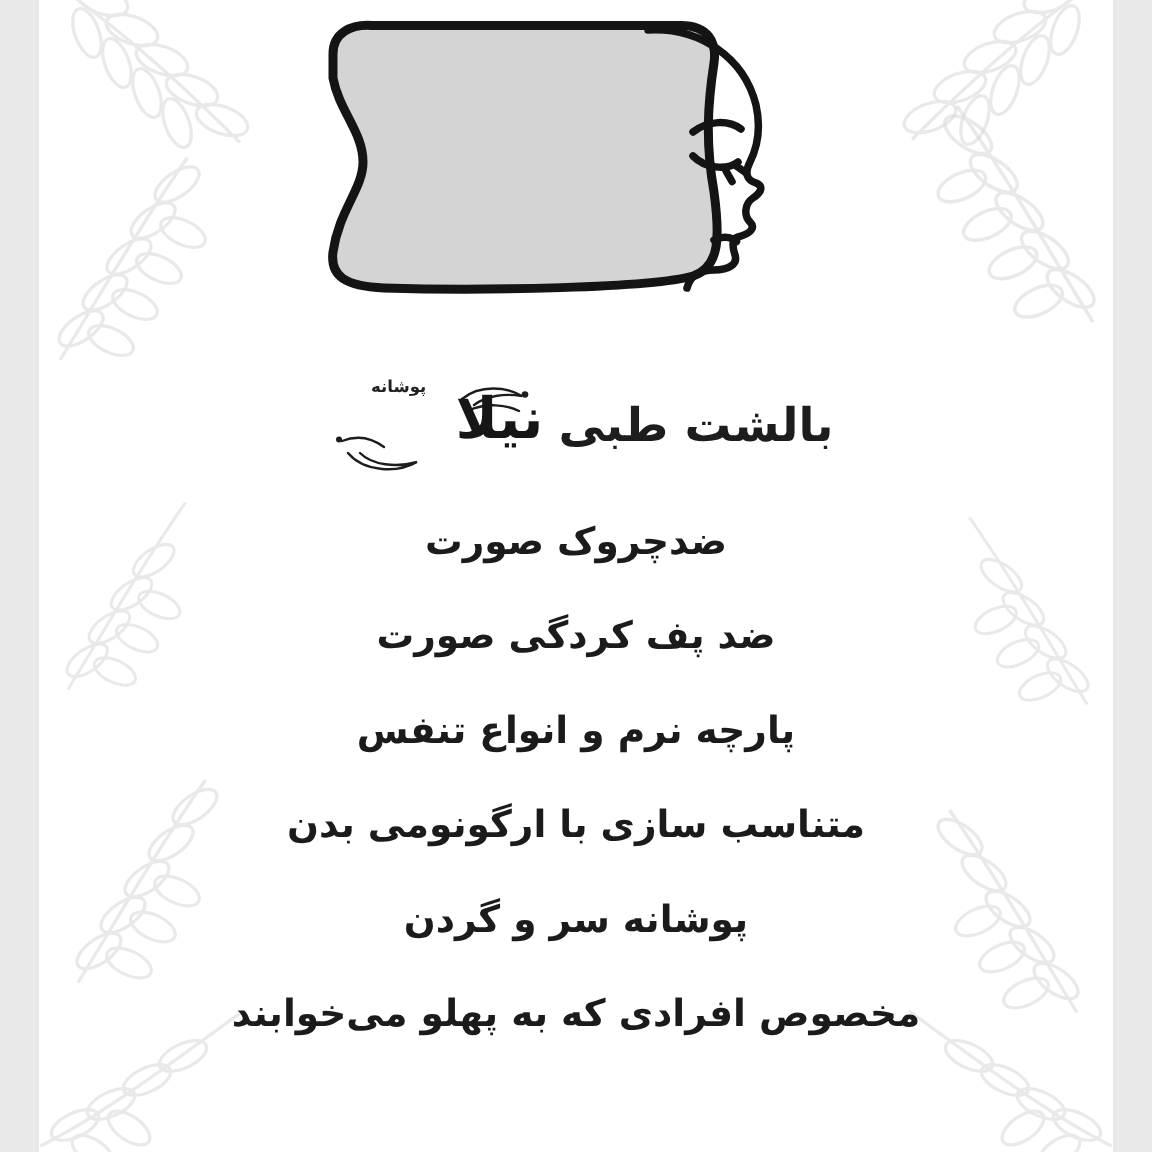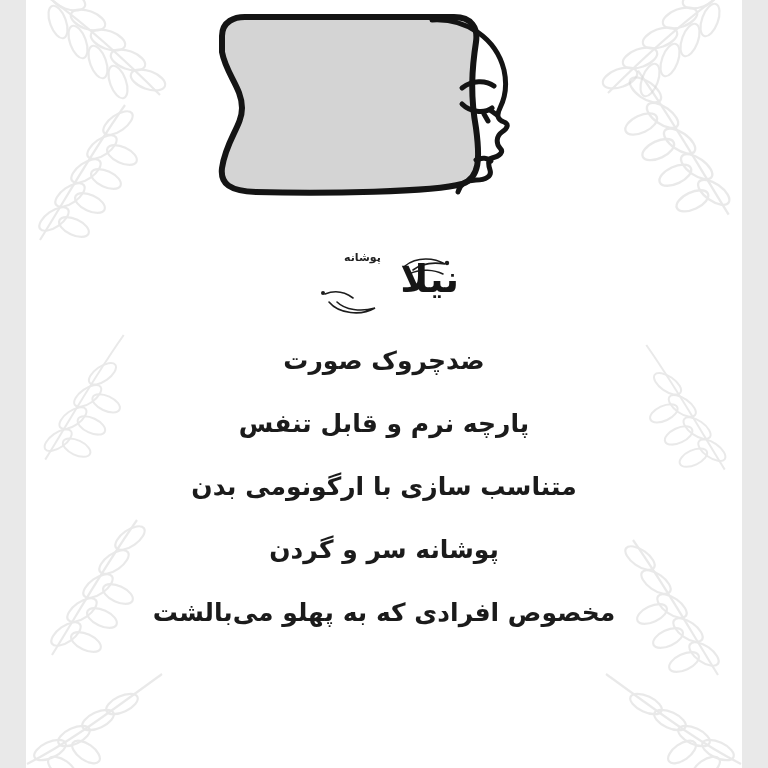--- a/index.html
+++ b/index.html
@@ -300,37 +300,39 @@
         <path d="M258,96 C266,104 280,106 288,100"></path>
         <path d="M286,102 l7,5"></path>
         <path d="M280,106 l4,7"></path>
 
         <path d="M272,152 C278,149 284,150 287,153"></path>
       </g>
     </svg>
   </div>
 
   <div class="brand-row">
+    <div class="brand-title">بالشت طبی</div>
     <div class="brand-logo">
       <svg width="150" height="72" viewBox="0 0 150 72" style="position:absolute;top:0;left:0;">
         <g fill="none" stroke="#1d1d1d" stroke-width="1.6" stroke-linecap="round">
           <path d="M96,18 C108,8 126,10 136,16 C124,14 112,16 104,22"></path>
           <path d="M100,26 C112,20 126,22 134,26"></path>
           <path d="M20,54 C30,66 52,68 66,60 C52,64 36,62 28,54"></path>
           <path d="M16,46 C26,42 36,44 44,50"></path>
           <circle cx="138" cy="15" r="2.2" fill="#1d1d1d" stroke="none"></circle>
           <circle cx="14" cy="45" r="2" fill="#1d1d1d" stroke="none"></circle>
         </g>
       </svg>
       <div class="logo-sup">پوشانه</div>
       <div class="logo-word">نیلا</div>
     </div>
   </div>
 
   <div class="features">
     <p class="feature">ضدچروک صورت</p>
-    <p class="feature">پارچه نرم و قابل تنفس</p>
+    <p class="feature">ضد پف کردگی صورت</p>
+    <p class="feature">پارچه نرم و انواع تنفس</p>
     <p class="feature">متناسب سازی با ارگونومی بدن</p>
     <p class="feature">پوشانه سر و گردن</p>
-    <p class="feature">مخصوص افرادی که به پهلو می‌بالشت</p>
+    <p class="feature">مخصوص افرادی که به پهلو می‌خوابند</p>
   </div>
 
 </div>
 
 </body></html>

